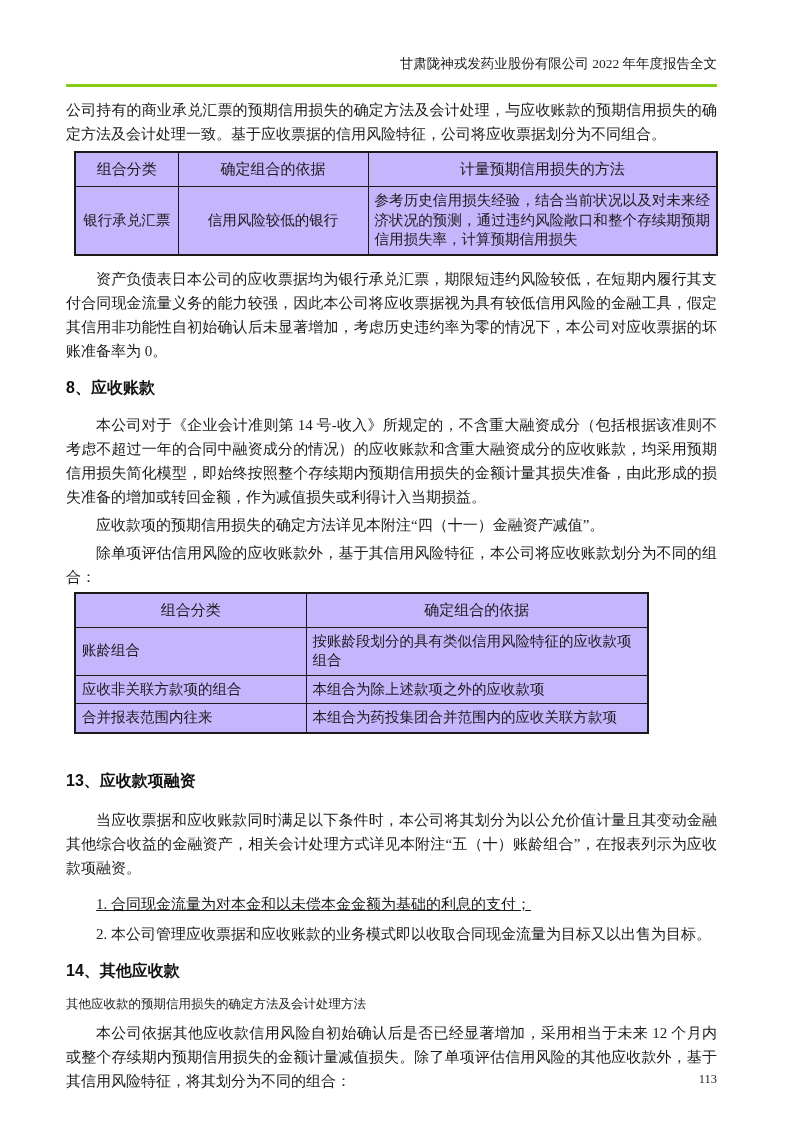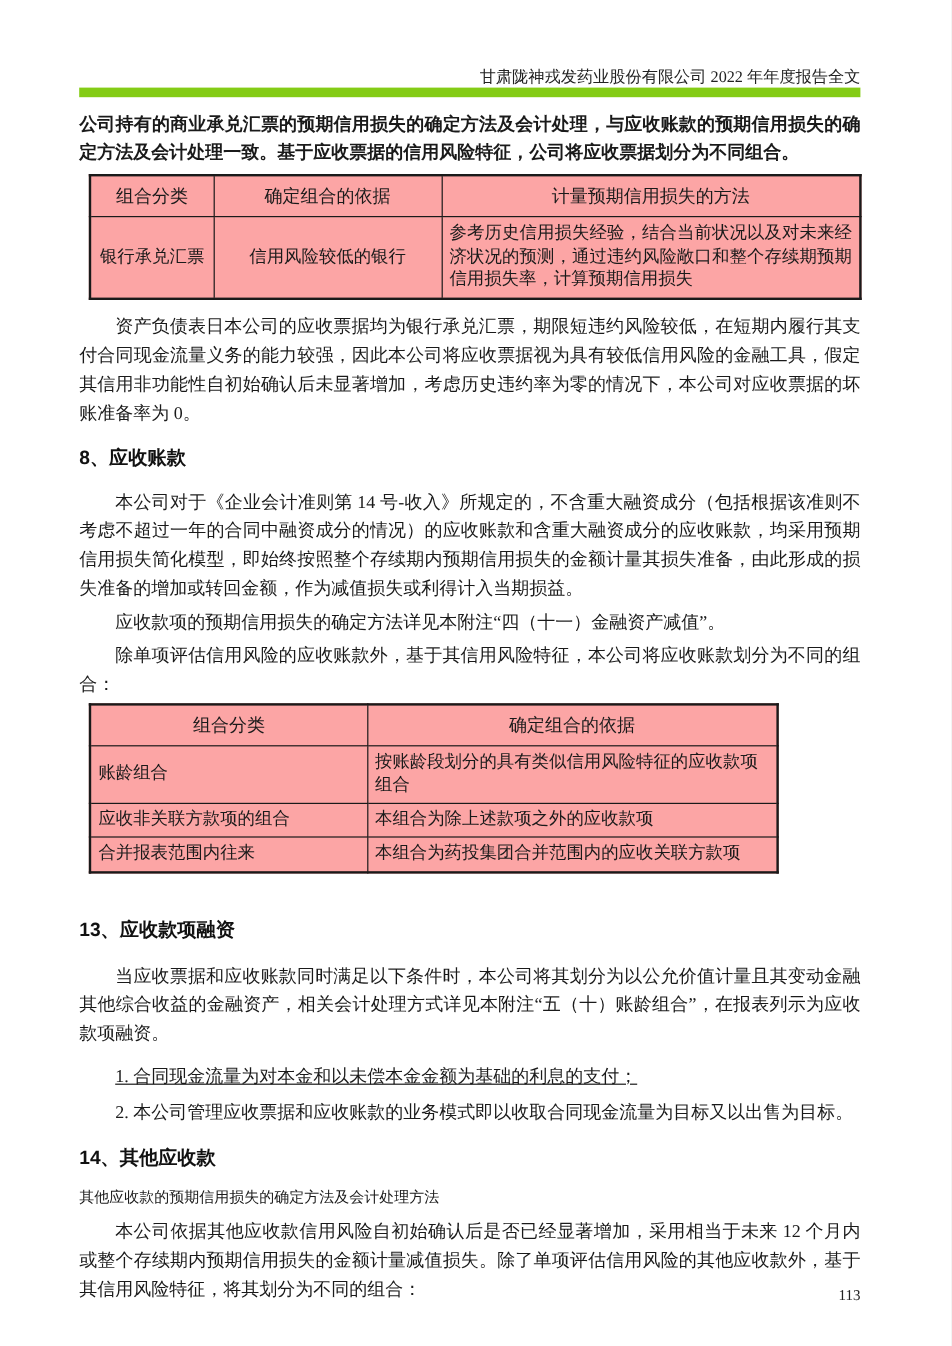--- a/index.html
+++ b/index.html
@@ -14,30 +14,31 @@
     color: #1a1a1a;
     overflow: hidden;
   }
   .content {
     padding: 55px 76px 0 66px;
   }
   .doc-header {
     text-align: right;
     font-size: 13.5px;
     color: #222;
-    border-bottom: 8px solid #84cc16;
+    padding-bottom: 11px;
+    border-bottom: 3px solid #84cc16;
   }
   p.body-text {
     font-size: 15px;
     line-height: 24px;
     text-align: justify;
     color: #1a1a1a;
   }
   p.indent { text-indent: 2em; }
-  .para-intro { margin-top: 11px; font-weight: bold; }
+  .para-intro { margin-top: 11px; }
   .para-after-table1 { margin-top: 11px; }
   .section-heading {
     font-family: "Liberation Sans", "DejaVu Sans", sans-serif;
     font-size: 16px;
     font-weight: bold;
     color: #111;
   }
   .h12 { margin-top: 15px; }
   .h13 { margin-top: 37px; }
   .h14 { margin-top: 15px; }
@@ -51,21 +52,21 @@
     margin-top: 14px;
     font-size: 12.5px;
     line-height: 17px;
     color: #1a1a1a;
   }
   .para-14-1 { margin-top: 8px; }
   table.doc-table {
     border-collapse: collapse;
     table-layout: fixed;
     margin-left: 8px;
-    background: #fca5a5;
+    background: #c4b5fd;
   }
   table.doc-table, table.doc-table th, table.doc-table td {
     border: 1px solid #1a1a1a;
   }
   table.doc-table { border-width: 2px; }
   table.doc-table th {
     font-weight: normal;
     font-size: 15px;
     text-align: center;
     padding: 7px 6px;

